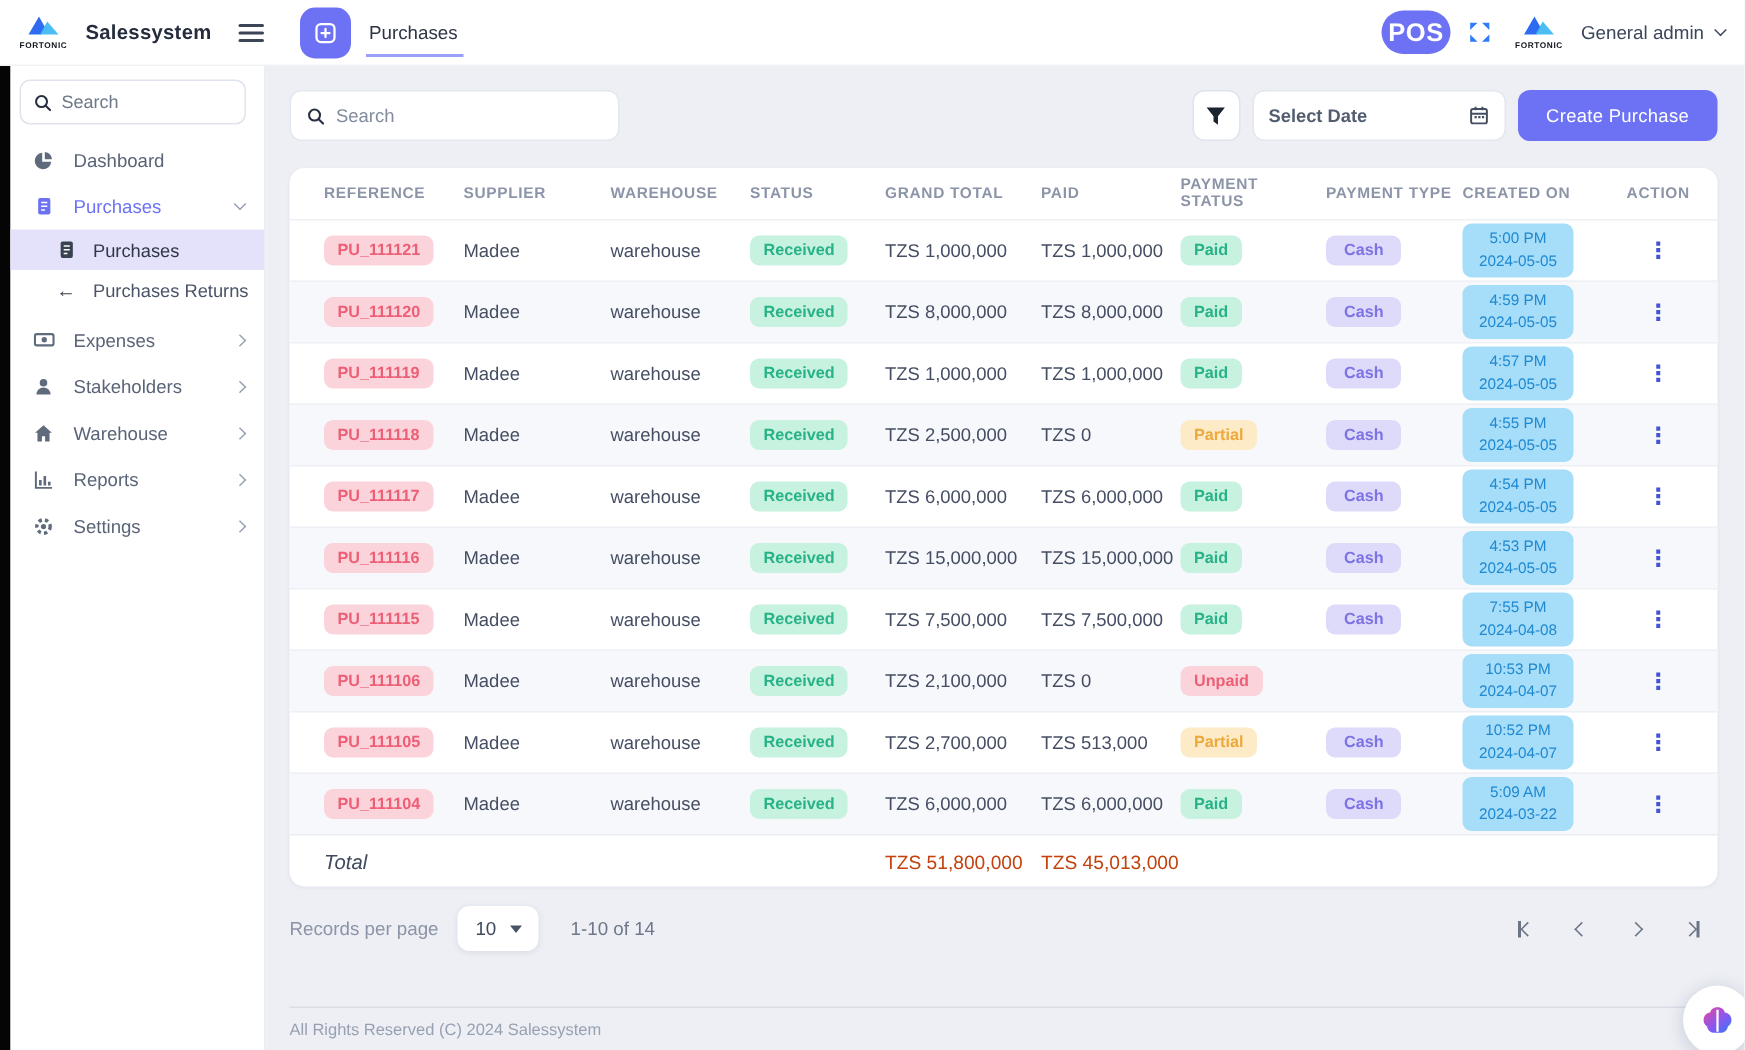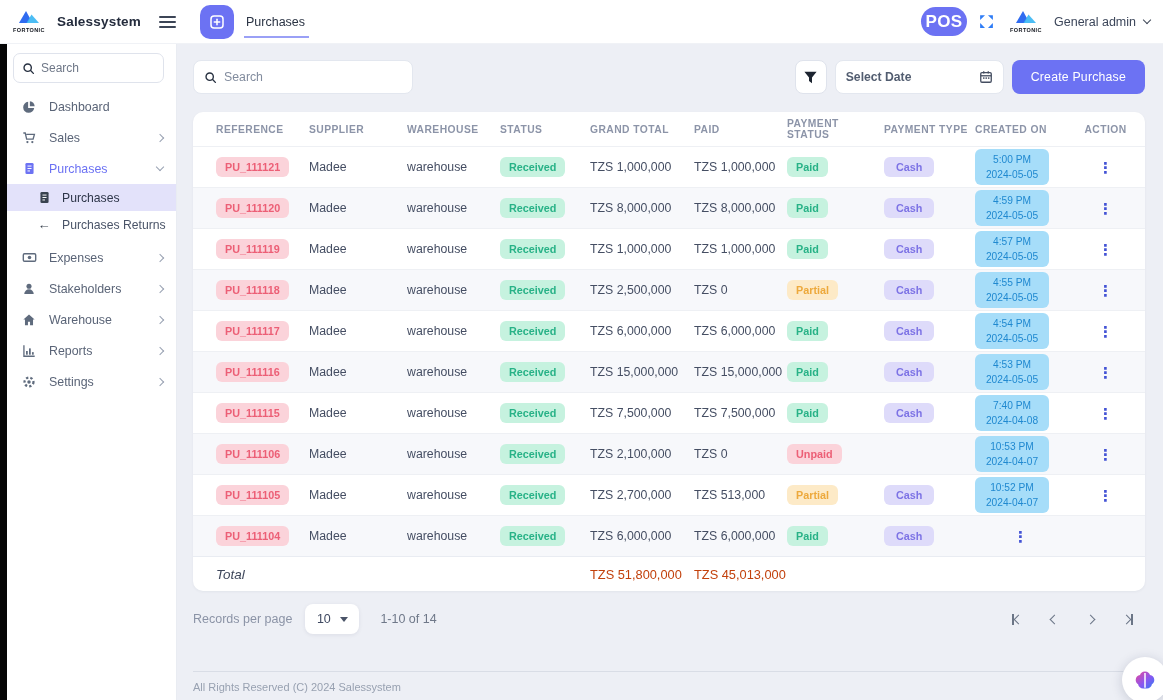--- a/index.html
+++ b/index.html
@@ -166,31 +166,20 @@
       </div>
       <div id="sidebar-nav">
           <div class="nav-item">
             <span class="ico">
               <svg width="14" height="14" viewBox="0 0 16 16">
                 <path fill="currentColor" d="M7 2.1A6.3 6.3 0 1 0 13.9 9H7z"></path>
                 <path fill="currentColor" d="M9 1.5a6.3 6.3 0 0 1 5.5 5.5H9z"></path>
               </svg>
             </span>
             <span class="lbl">Dashboard</span>
-          </div>
-          <div class="nav-item">
-            <span class="ico">
-              <svg width="14" height="14" viewBox="0 0 16 16">
-                <path d="M1.5 2.3h2.2l1.6 6.9h7.4l1.5-5.3H5" fill="none" stroke="currentColor" stroke-width="1.5"></path>
-                <circle cx="6.2" cy="12.6" r="1.3" fill="currentColor"></circle>
-                <circle cx="11.8" cy="12.6" r="1.3" fill="currentColor"></circle>
-              </svg>
-            </span>
-            <span class="lbl">Sales</span>
-            <span class="chev "></span>
           </div>
           <div class="nav-item active">
             <span class="ico">
               <svg width="13" height="13" viewBox="0 0 16 16">
                 <rect x="3" y="1.3" width="10" height="13.4" rx="1.6" fill="currentColor"></rect>
                 <line x1="5.5" y1="5" x2="10.5" y2="5" stroke="#fff" stroke-width="1.2"></line>
                 <line x1="5.5" y1="8" x2="10.5" y2="8" stroke="#fff" stroke-width="1.2"></line>
                 <line x1="5.5" y1="11" x2="8.6" y2="11" stroke="#fff" stroke-width="1.2"></line>
               </svg>
             </span>
@@ -402,21 +391,21 @@
 
   <div class="grid trow">
     <span><span class="pill ref-pill">PU_111115</span></span>
     <span>Madee</span>
     <span>warehouse</span>
     <span><span class="pill p-green">Received</span></span>
     <span>TZS 7,500,000</span>
     <span>TZS 7,500,000</span>
     <span><span class="pill p-green">Paid</span></span>
     <span><span class="pill p-purple">Cash</span></span>
-    <span><span class="badge-date"><span>7:40 PM</span><br><span>2024-04-08</span></span></span>
+    <span><span class="badge-date"><span>7:55 PM</span><br><span>2024-04-08</span></span></span>
     <span class="dots">⋮</span>
   </div>
 
   <div class="grid trow alt">
     <span><span class="pill ref-pill">PU_111106</span></span>
     <span>Madee</span>
     <span>warehouse</span>
     <span><span class="pill p-green">Received</span></span>
     <span>TZS 2,100,000</span>
     <span>TZS 0</span>
@@ -441,20 +430,21 @@
 
   <div class="grid trow alt">
     <span><span class="pill ref-pill">PU_111104</span></span>
     <span>Madee</span>
     <span>warehouse</span>
     <span><span class="pill p-green">Received</span></span>
     <span>TZS 6,000,000</span>
     <span>TZS 6,000,000</span>
     <span><span class="pill p-green">Paid</span></span>
     <span><span class="pill p-purple">Cash</span></span>
+    <span><span class="badge-date"><span>5:09 AM</span><br><span>2024-03-22</span></span></span>
     <span class="dots">⋮</span>
   </div>
 </div>
         <div class="grid total-row">
           <span class="total-label">Total</span>
           <span class="total-val">TZS 51,800,000</span>
           <span class="total-val">TZS 45,013,000</span>
         </div>
       </div>
 

